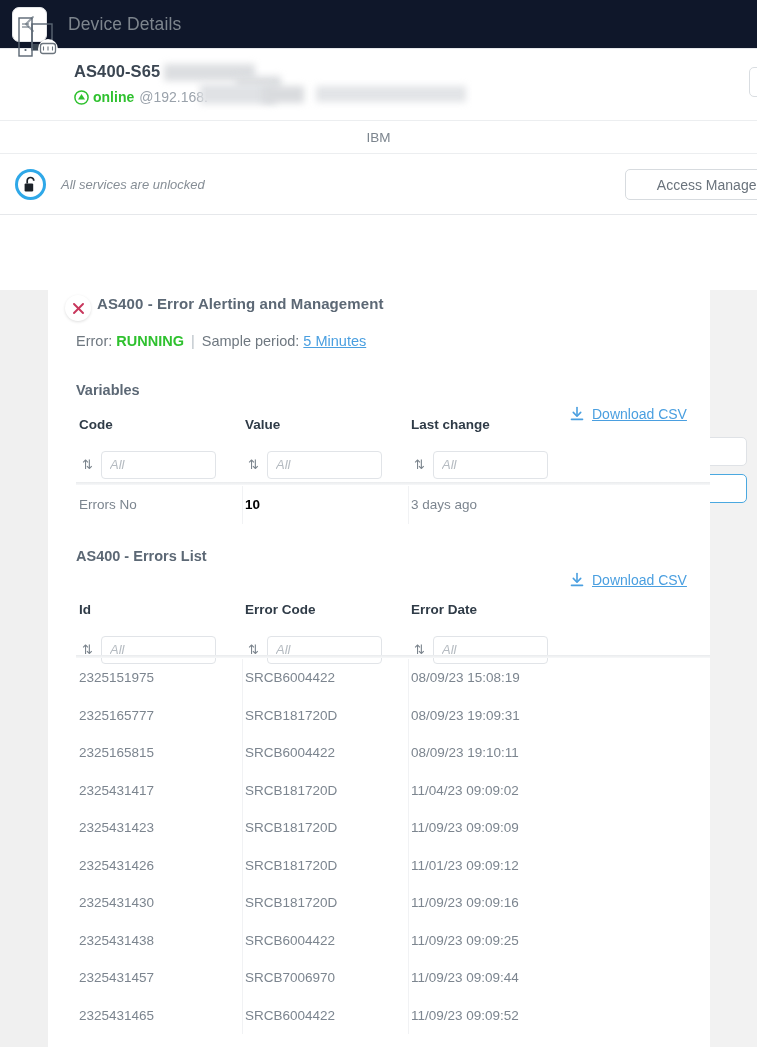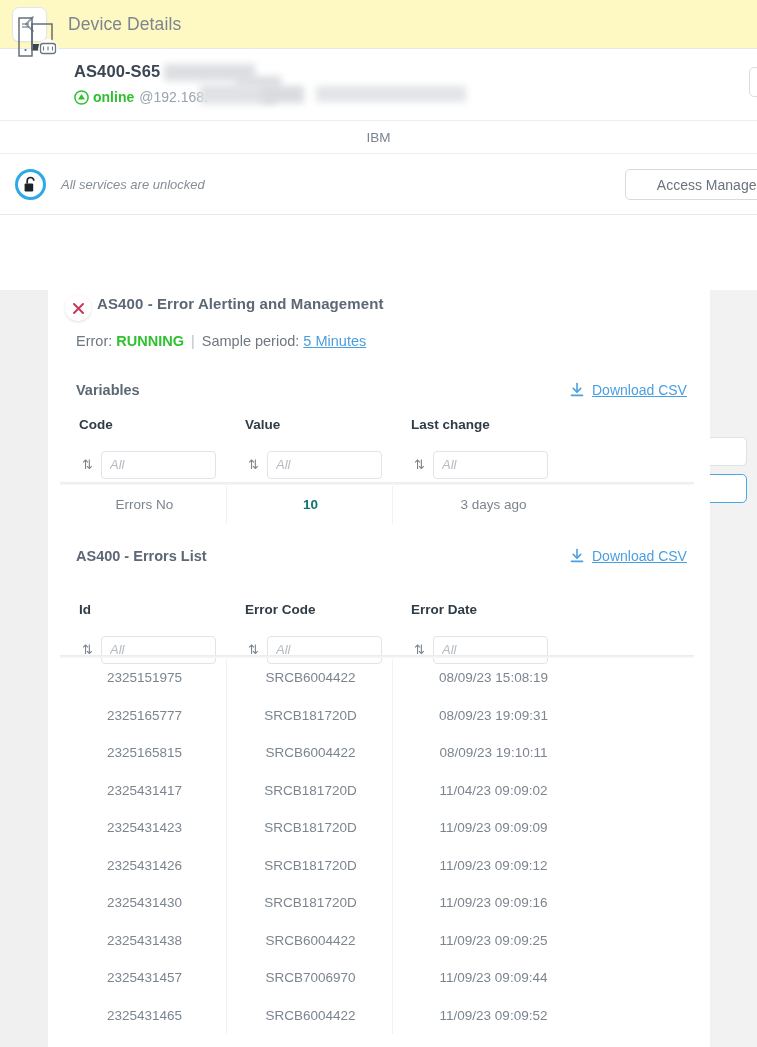--- a/index.html
+++ b/index.html
@@ -7,21 +7,21 @@
     width: 757px; height: 1047px;
     background: #ffffff;
     font-family: "Liberation Sans", sans-serif;
     overflow: hidden;
   }
   .app { position: relative; width: 757px; height: 1047px; background: #f2f2f2; }
 
   
   .topbar {
     position: absolute; left: 0; top: 0; width: 757px; height: 49px;
-    background: #fef9c3; border-bottom: 1px solid #e6e8eb;
+    background: #0f172a; border-bottom: 1px solid #e6e8eb;
     display: flex; align-items: center; padding-left: 12px;
   }
   .back-btn {
     width: 35px; height: 35px; border: 1px solid #e3e5e8; border-radius: 7px;
     background: #ffffff; display: flex; align-items: center; justify-content: center;
     cursor: pointer; box-shadow: 0 1px 2px rgba(0,0,0,.04);
   }
   .back-btn svg { display: block; }
   .page-title {
     margin-left: 21px; font-size: 17.5px; color: #7d858d; font-weight: 400;
@@ -136,21 +136,21 @@
   .script-status .sep { color: #b9c0c7; padding: 0 3px; }
   .script-status a { color: #4a9fe0; text-decoration: underline; cursor: pointer; }
 
   
   .section-title {
     position: absolute; font-size: 14.5px; font-weight: bold; color: #5c6875;
     left: 28px;
   }
   .dl-link {
     position: absolute; right: 0px; display: flex; align-items: center;
-    font-size: 14px; color: #4a9fe0; cursor: pointer;
+    font-size: 14px; color: #4a9fe0; cursor: pointer; margin-top: 24px;
   }
   .dl-link span.txt { text-decoration: underline; margin-left: 7px; }
 
   
   .tbl { position: absolute; left: 28px; width: 634px; }
   .tbl .hdr-row { display: flex; height: 26px; }
   .tbl .hdr {
     font-size: 13.5px; font-weight: bold; color: #2f3b47;
   }
   .tbl .filt-row { display: flex; height: 43px; align-items: center; }
@@ -158,28 +158,28 @@
   .sort-ico {
     width: 17px; margin-right: 5px; display: flex; align-items: center;
     justify-content: center; cursor: pointer; color: #7b848d; font-size: 13px;
   }
   .filt-input {
     height: 28px; border: 1px solid #e1e4e8; border-radius: 4px;
     background: #ffffff; font-size: 13px; color: #555; padding: 0 8px;
     font-family: "Liberation Sans", sans-serif; outline: none; font-style: italic;
   }
   .filt-input::placeholder { color: #b5bbc1; }
-  .body-wrap { position: absolute; left: 12px; width: 634px; text-align: center; }
+  .body-wrap { position: absolute; left: 28px; width: 634px; }
   .sep-line {
     position: absolute; left: 0; width: 634px; height: 3px;
     background: linear-gradient(#e9ebed, #f7f8f9);
   }
   .drow { display: flex; height: 37.5px; align-items: center; position: relative; }
   .drow .cell { font-size: 13.5px; color: #7c858f; }
-  .drow .cell.val { color: #0f766e; font-weight: bold; }
+  .drow .cell.val { color: #000000; font-weight: bold; }
   .vdiv {
     position: absolute; top: 0; width: 1px; height: 100%; background: #f1f2f4;
   }
   .c-a { width: 166px; padding-left: 3px; }
   .c-b { width: 166px; padding-left: 3px; }
   .c-c { width: 200px; padding-left: 3px; }
 
   
   #vars-title  { top: 92px; }
   #vars-dl     { top: 92px; left: 521px; }
@@ -396,21 +396,21 @@
               <div class="vdiv" style="left:332px"></div>
               <div class="cell c-a">2325431423</div>
               <div class="cell c-b">SRCB181720D</div>
               <div class="cell c-c">11/09/23 09:09:09</div>
             </div>
             <div class="drow">
               <div class="vdiv" style="left:166px"></div>
               <div class="vdiv" style="left:332px"></div>
               <div class="cell c-a">2325431426</div>
               <div class="cell c-b">SRCB181720D</div>
-              <div class="cell c-c">11/09/23 09:09:12</div>
+              <div class="cell c-c">11/01/23 09:09:12</div>
             </div>
             <div class="drow">
               <div class="vdiv" style="left:166px"></div>
               <div class="vdiv" style="left:332px"></div>
               <div class="cell c-a">2325431430</div>
               <div class="cell c-b">SRCB181720D</div>
               <div class="cell c-c">11/09/23 09:09:16</div>
             </div>
             <div class="drow">
               <div class="vdiv" style="left:166px"></div>

